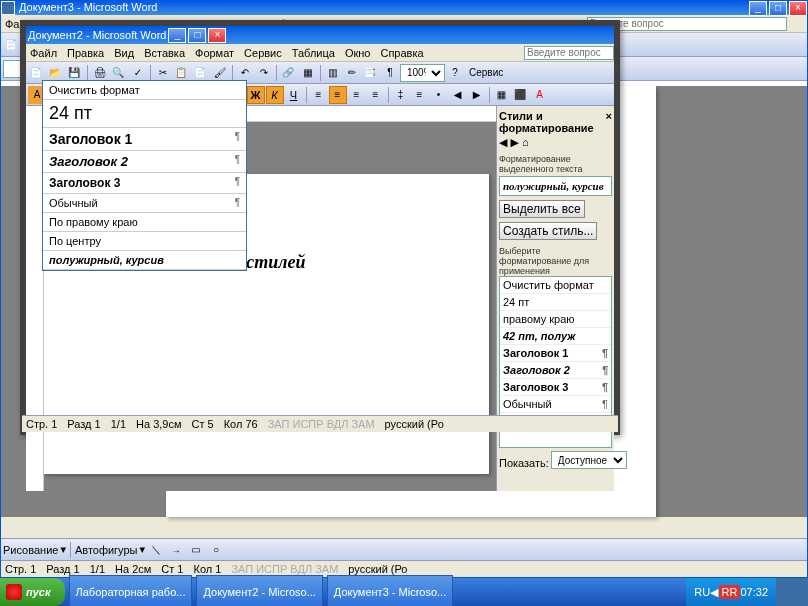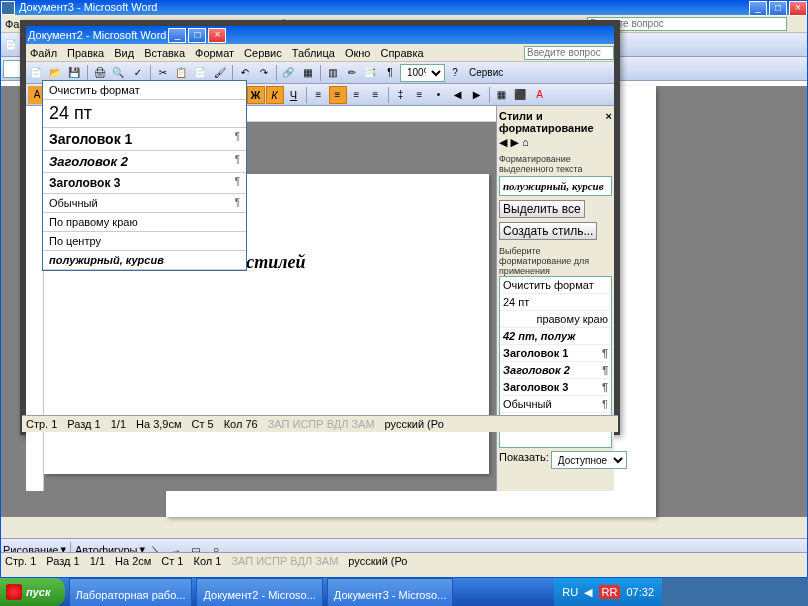--- a/index.html
+++ b/index.html
@@ -29,25 +29,25 @@
 .styles-pane{width:118px;background:#ece9d8;border-left:1px solid #99b;padding:2px;font-size:10px}
 .styles-pane .hdr{font-size:10px;font-weight:bold;padding:2px 0;display:flex;justify-content:space-between}
 .styles-pane .lbl{font-size:9px;color:#333;margin-top:4px}
 .styles-pane .box{background:#fff;border:1px solid #7a9;padding:3px;margin:2px 0;font-family:"Times New Roman",serif}
 .styles-pane .btn{background:linear-gradient(#fff,#ddd);border:1px solid #888;padding:1px 3px;margin:2px 0;font-size:12px;cursor:pointer;display:inline-block}
 .styles-list{background:#fff;border:1px solid #7a9;height:172px;overflow:hidden;font-size:10px}
 .styles-list div{padding:2px 3px;border-bottom:1px solid #eee;font-family:"Times New Roman",serif}
 .dropdown-pane{position:absolute;left:42px;top:80px;width:205px;background:#fff;border:1px solid #3a6ea5;z-index:20;font-size:11px}
 .dropdown-pane .dd-item{padding:3px 6px;border-bottom:1px solid #ccc;font-family:"Times New Roman",serif;cursor:pointer;display:flex;justify-content:space-between}
 .dd-mark{font-size:10px;color:#666}
-.status-bar{position:absolute;bottom:8px;left:0;right:0;height:17px;background:#ece9d8;border-top:1px solid #99b;display:flex;align-items:center;font-size:10px;padding:0 4px;gap:10px}
-.taskbar{position:absolute;left:0;bottom:0;width:662px;height:28px;background:linear-gradient(#3a81e0,#1650b5);display:flex;}
+.status-bar{position:absolute;bottom:0;left:0;right:0;height:17px;background:#ece9d8;border-top:1px solid #99b;display:flex;align-items:center;font-size:10px;padding:0 4px;gap:10px}
+.taskbar{position:absolute;left:0;bottom:0;width:776px;height:28px;background:linear-gradient(#3a81e0,#1650b5);display:flex;align-items:center}
 .start-btn{height:28px;padding:0 14px 0 6px;background:linear-gradient(#5abd4a,#2d8f1f);color:#fff;font-weight:bold;font-style:italic;font-size:13px;display:flex;align-items:center;border-radius:0 10px 10px 0;cursor:pointer}
 .task-item{height:22px;margin-left:4px;padding:16px 6px;background:linear-gradient(#5a9ae8,#2c6fd8);border:1px solid #2456b3;color:#fff;font-size:10px;display:flex;align-items:center;max-width:150px;overflow:hidden;cursor:pointer}
-.tray{margin-left:auto;height:28px;background:linear-gradient(#1a98e8,#0d73c8);padding:0 8px;display:flex;align-items:center;color:#fff;font-size:10px;gap:6px}
+.tray{margin-left:auto;height:28px;background:linear-gradient(#1a98e8,#0d73c8);padding:0 8px;display:flex;align-items:center;color:#fff;font-size:10px;}
 .vruler{position:absolute;left:0;top:0;width:18px;height:100%;background:#fff;border-right:1px solid #ccc}
 .inner-toolbars{background:#ece9d8}
 .inner-toolbar{height:22px;background:linear-gradient(#e8ecf9,#c3d1ed);border-bottom:1px solid #99b;display:flex;align-items:center;padding:0 2px;gap:1px}
 .stylebox{width:60px;height:16px;background:#4a6fb0;color:#fff;border:1px solid #335;font-size:9px;padding:0 2px}
 .outer-doc{position:absolute;left:0;top:85px;right:0;bottom:60px;background:#808080}
 .outer-page{position:absolute;left:165px;top:0;width:490px;height:100%;background:#fff;box-shadow:2px 2px 4px rgba(0,0,0,.3)}
 .draw-toolbar{position:absolute;bottom:17px;left:0;right:0;height:22px;background:linear-gradient(#e8ecf9,#c3d1ed);border-top:1px solid #99b;display:flex;align-items:center;padding:0 2px;gap:2px;font-size:10px}
 </style>
 </head>
 <body>
@@ -239,21 +239,21 @@
       <span class="btn">Выделить все</span>
       <span class="btn">Создать стиль...</span>
       <div class="lbl">Выберите форматирование для применения</div>
       <div class="styles-list" id="styles-list">
           <div style=";display:flex;justify-content:space-between">
             <span>Очистить формат</span>
           </div>
           <div style="font-size:16px;display:flex;justify-content:space-between">
             <span>24 пт</span>
           </div>
-          <div style="font-size:14px;display:flex;justify-content:flex-end">
+          <div style="font-size:14px;display:flex;justify-content:flex-start">
             <span>правому краю</span>
           </div>
           <div style="font-size:14px;font-weight:bold;font-style:italic;display:flex;justify-content:space-between">
             <span>42 пт, полуж</span>
           </div>
           <div style="font-size:13px;font-weight:bold;font-family:Arial;display:flex;justify-content:space-between">
             <span>Заголовок 1</span>
             <span style="color: rgb(102, 102, 102);">¶</span>
           </div>
           <div style="font-size:12px;font-weight:bold;font-style:italic;font-family:Arial;display:flex;justify-content:space-between">
@@ -265,21 +265,21 @@
             <span style="color: rgb(102, 102, 102);">¶</span>
           </div>
           <div style=";display:flex;justify-content:space-between">
             <span>Обычный</span>
             <span style="color: rgb(102, 102, 102);">¶</span>
           </div>
           <div style="text-align:right;display:block;display:flex;justify-content:space-between">
             <span>По правому краю</span>
           </div>
         </div>
-      <div style="display:flex;align-items:flex-start;margin-top:3px;gap:2px">
+      <div style="display:flex;align-items:flex-end;margin-top:3px;gap:2px">
         <span>Показать:</span>
         <select class="tsel" style="flex:1"><option>Доступное</option></select>
       </div>
     </div>
   </div>
 </div>
 
 <div class="dropdown-pane">
   <div class="dd-item">
       <span>Очистить формат</span>

